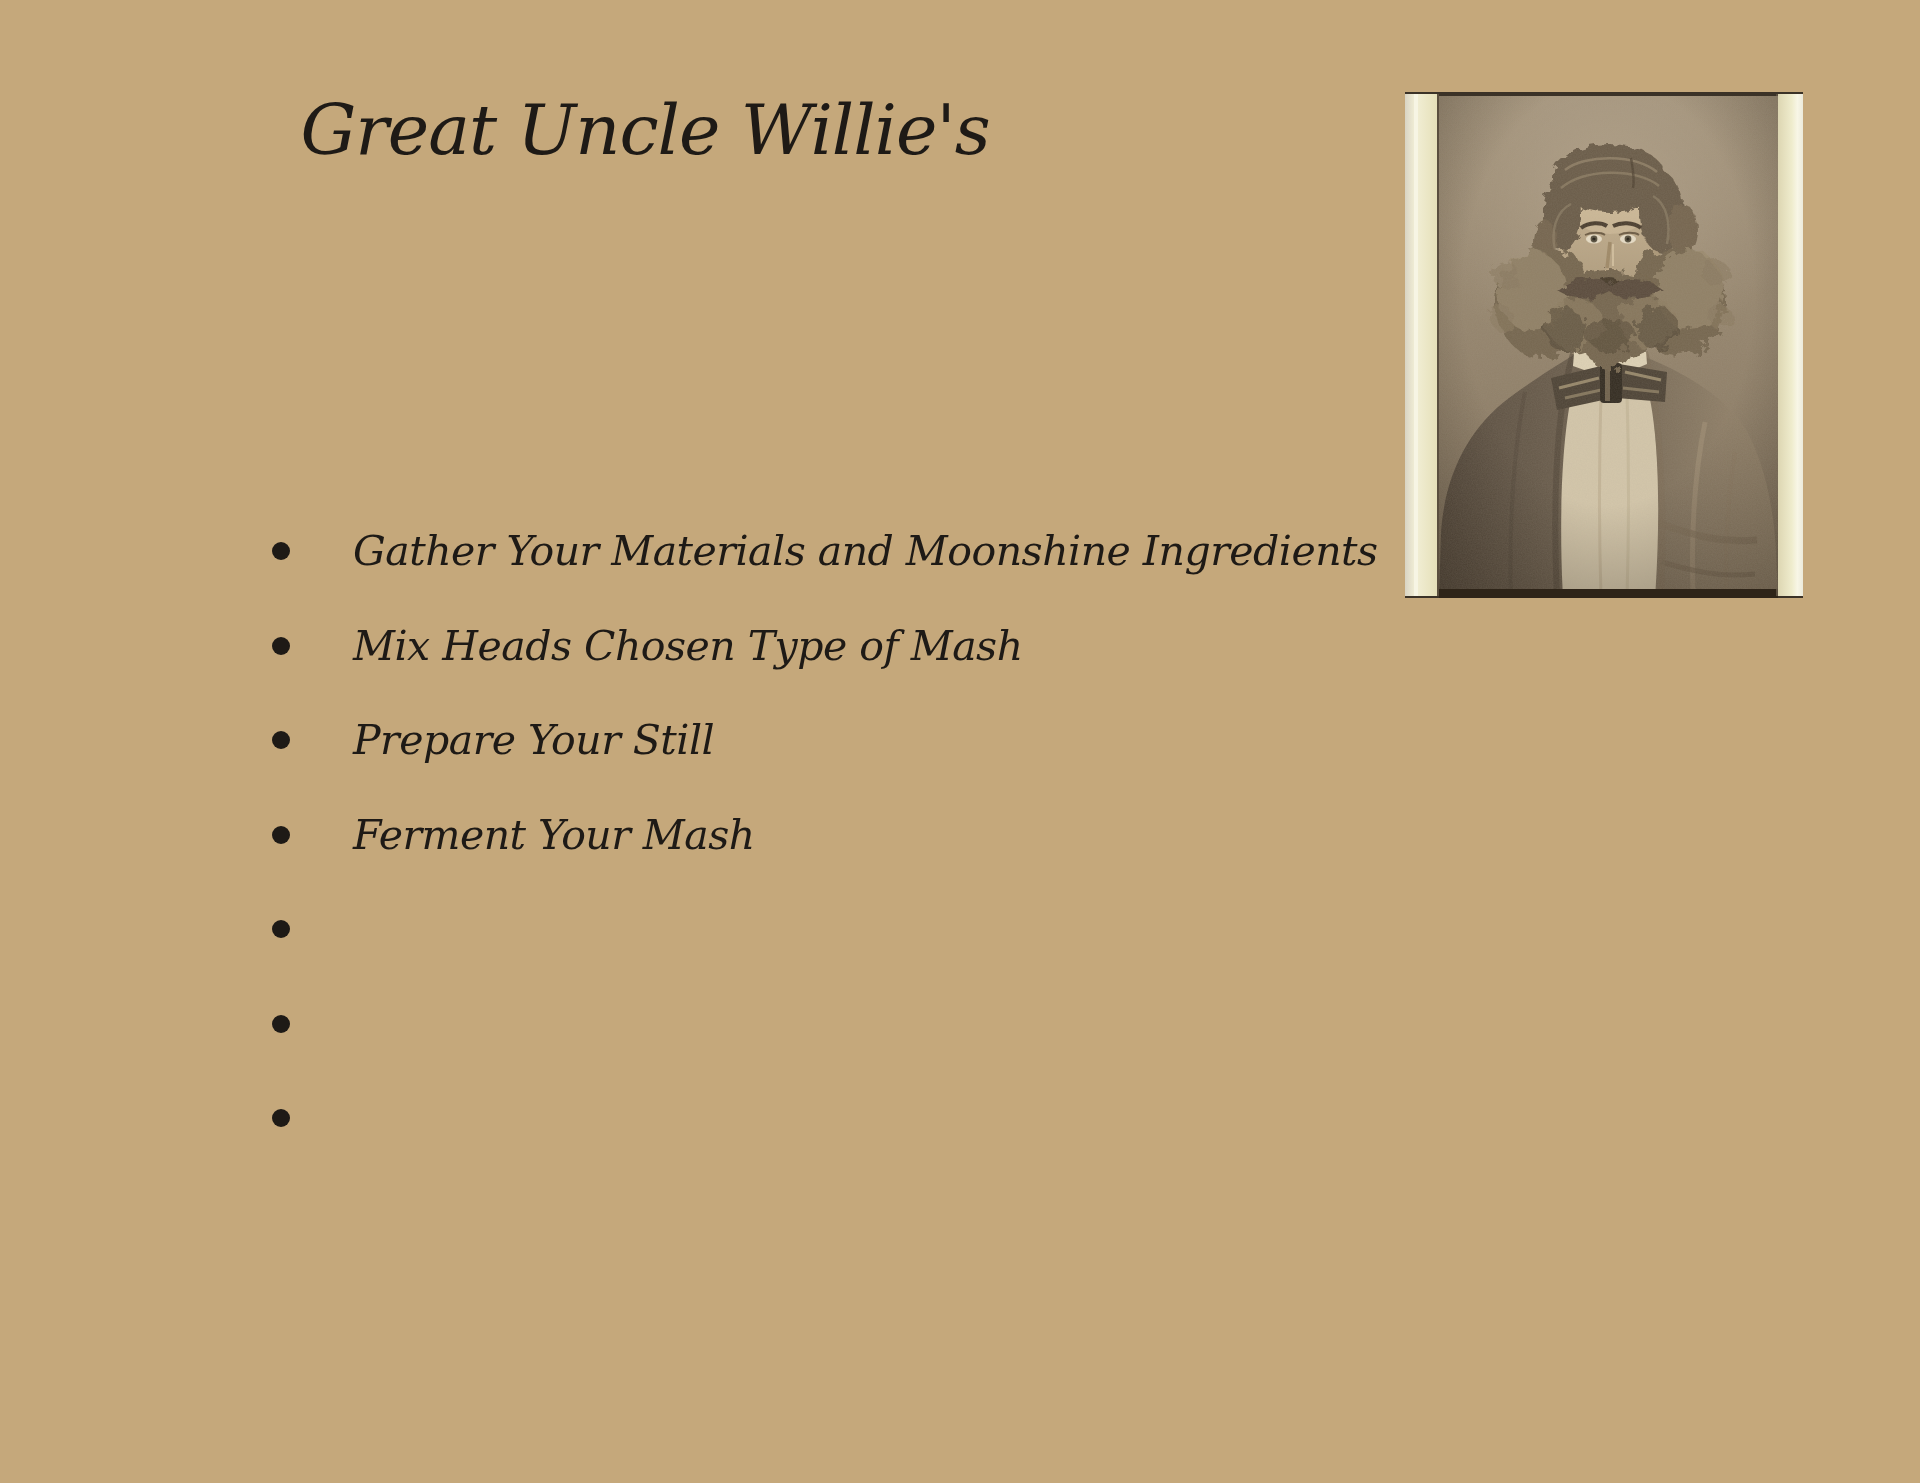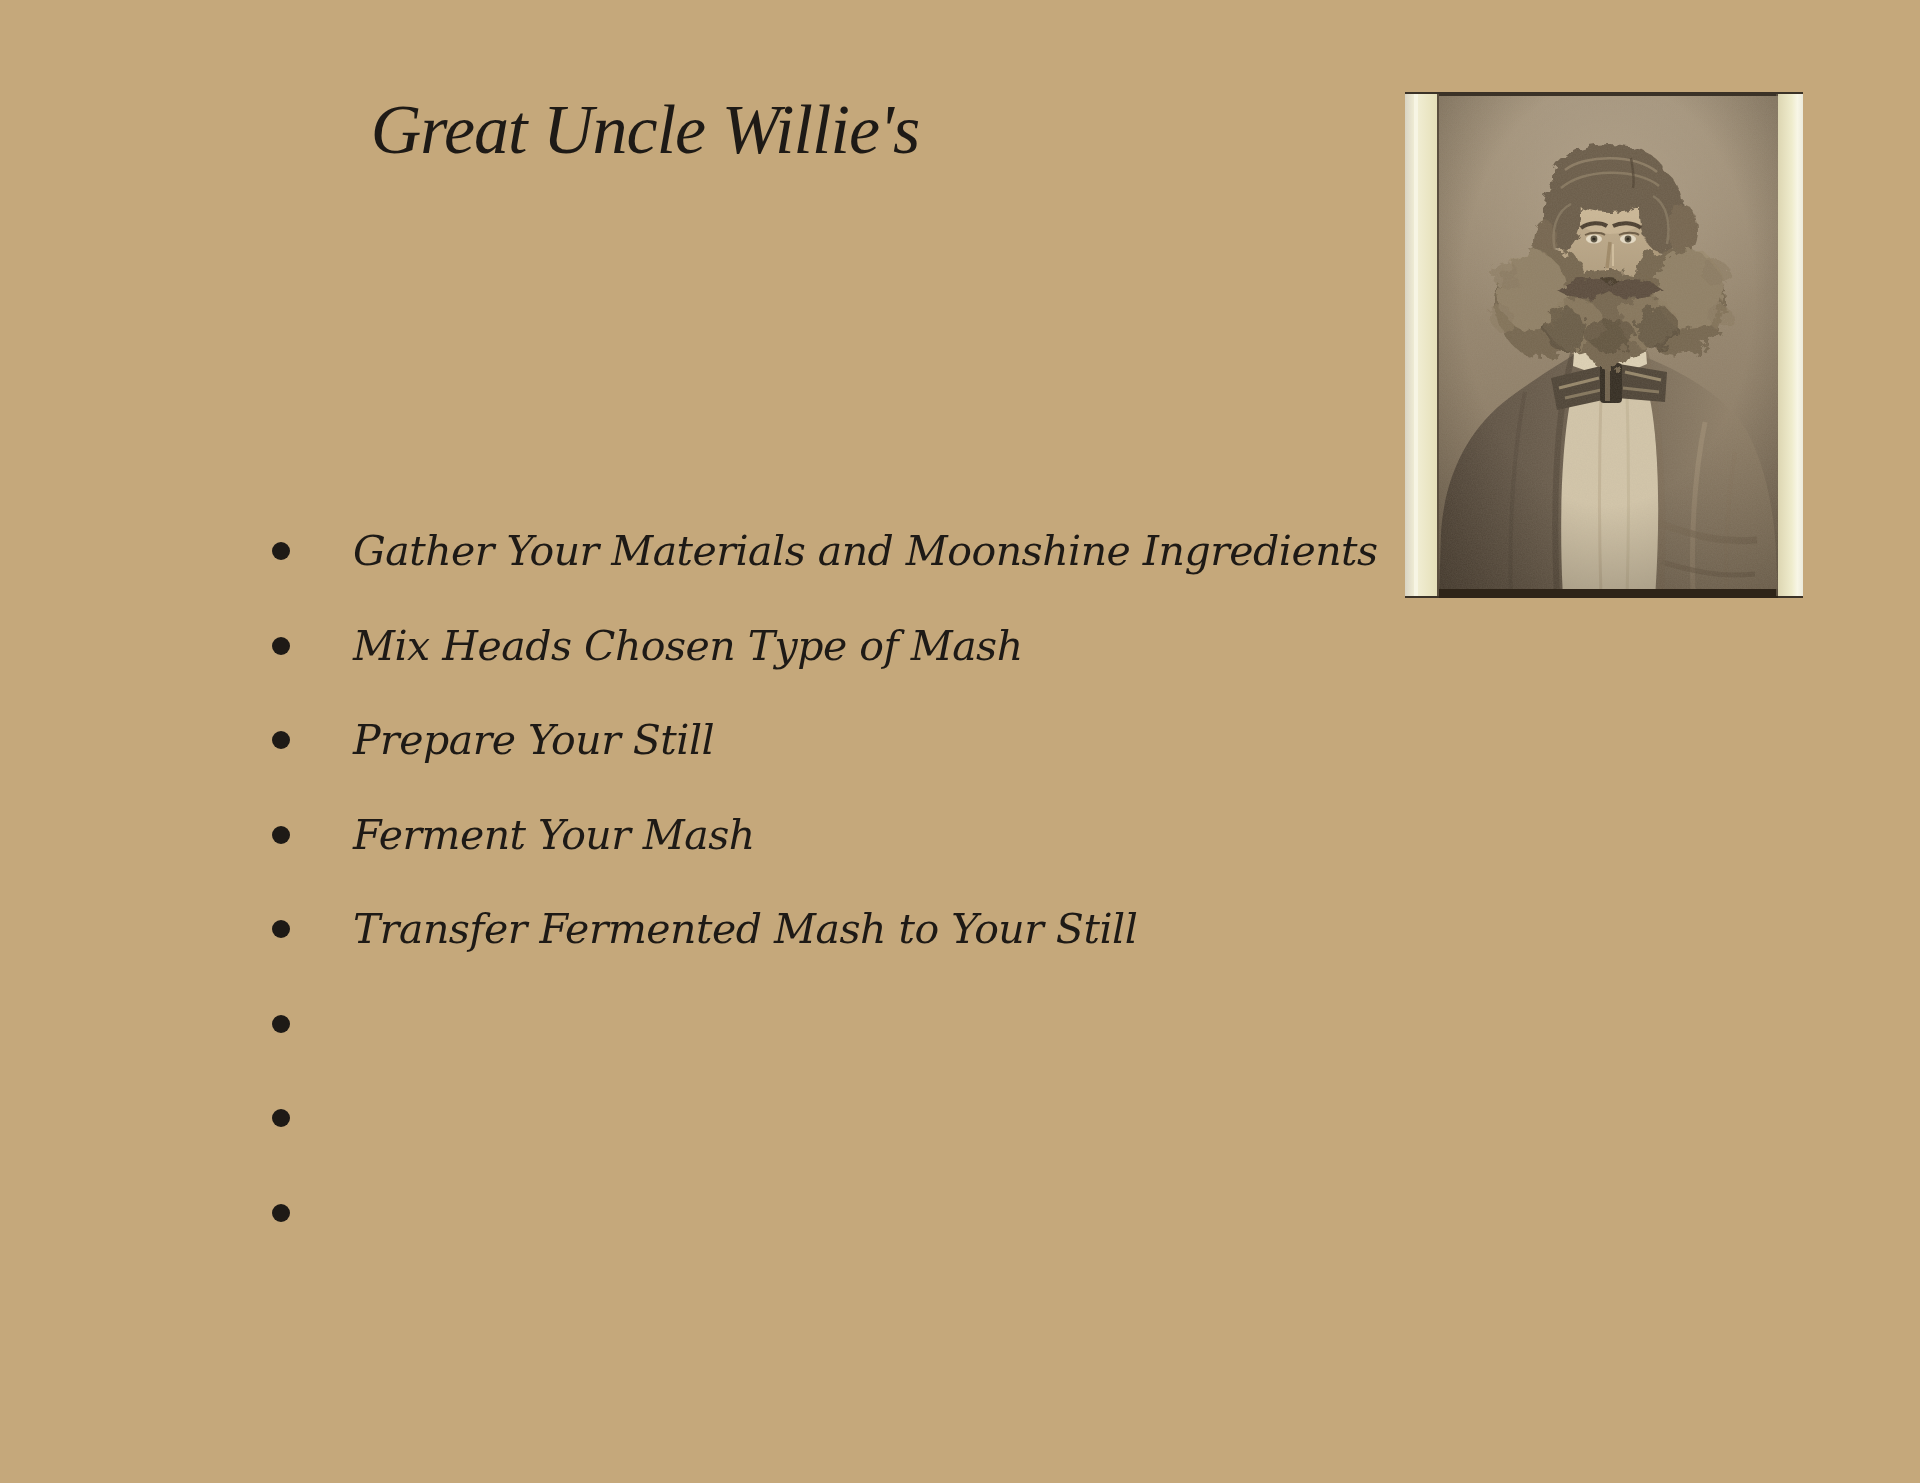--- a/index.html
+++ b/index.html
@@ -13,21 +13,20 @@
   }
   .title-block {
     position:absolute; left:250px; top:55px; width:790px;
     text-align:center;
     font-style:italic;
     font-size:70px;
     line-height:150px;
     letter-spacing:-1px;
     color:#1e1a16;
     white-space:nowrap;
-    font-family:Liberation Serif, serif;
   }
   .steps {
     position:absolute; left:272px; top:523px;
     list-style:none; margin:0; padding:0;
   }
   .steps li {
     display:flex; align-items:center;
     height:56px; margin-bottom:38.5px;
     font-style:italic;
     font-size:41px;
@@ -65,24 +64,20 @@
         <span class="bullet"></span>
         <span>Mix Heads Chosen Type of Mash</span>
       </li>
     <li>
         <span class="bullet"></span>
         <span>Prepare Your Still</span>
       </li>
     <li>
         <span class="bullet"></span>
         <span>Ferment Your Mash</span>
-      </li>
-    <li>
-        <span class="bullet"></span>
-        <span>Transfer Fermented Mash to Your Still</span>
       </li>
     <li>
         <span class="bullet"></span>
       </li>
     <li>
         <span class="bullet"></span>
       </li>
     <li>
         <span class="bullet"></span>
       </li>

